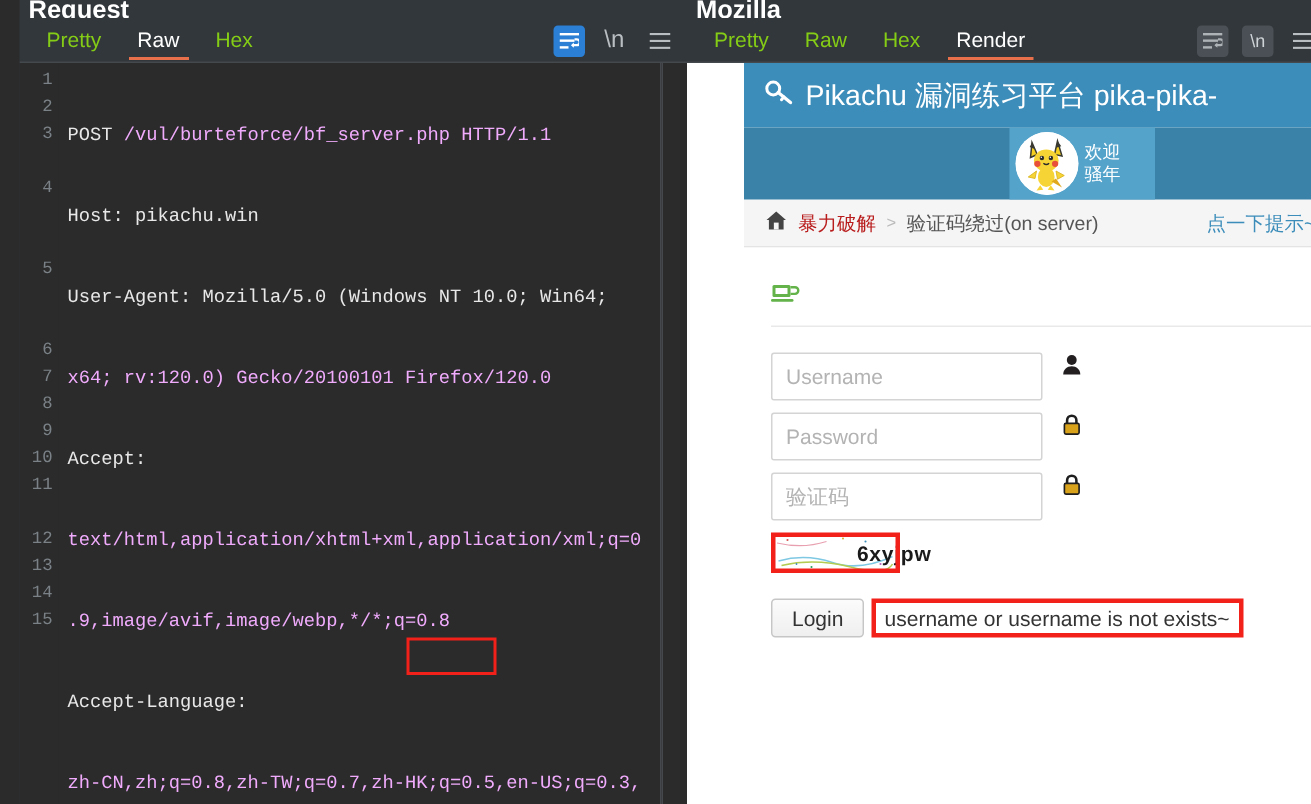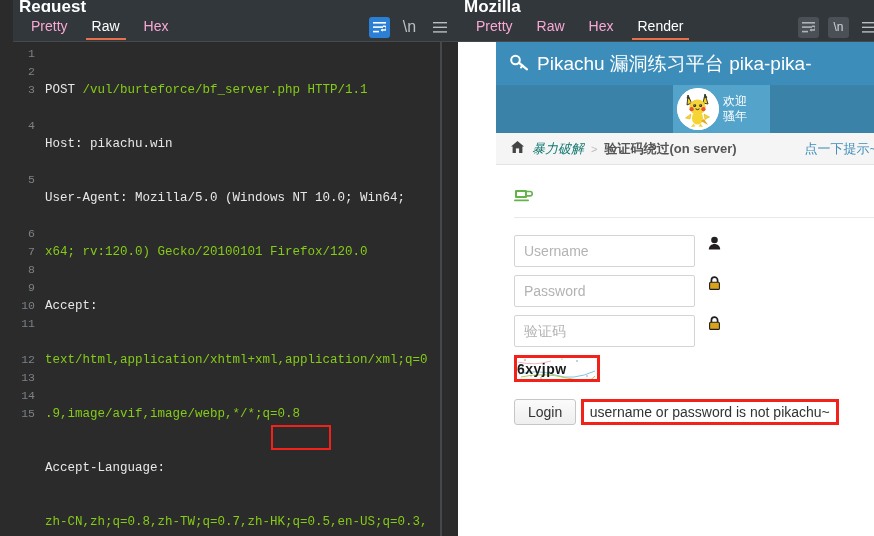--- a/index.html
+++ b/index.html
@@ -37,21 +37,21 @@
   .tabbar {
     height: 30px;
     display: flex;
     align-items: center;
     background: #32373b;
     position: relative;
     padding-left: 6px;
   }
   .tab {
     font-size: 14px;
-    color: #f9a8d4;
+    color: #84cc16;
     padding: 3px 12px 6px 12px;
     position: relative;
     cursor: pointer;
     white-space: nowrap;
   }
   .tab.active {
     color: #ffffff;
   }
   .tab.active::after {
     content: "";
@@ -119,21 +119,21 @@
     font-size: 12.5px;
     line-height: 18px;
     color: #d4d4d4;
     white-space: pre-wrap;
     word-break: break-all;
     position: relative;
     overflow: hidden;
   }
   .code .l { min-height: 18px; }
   .code .hdr { color: #e8e8e8; }
-  .code .val { color: #84cc16; }
+  .code .val { color: #f0abfc; }
   .code-scroll-edge {
     position: absolute;
     top: 0; bottom: 0;
     right: 17px;
     width: 1px;
     background: #45494d;
   }
   .req-scrollbar {
     position: absolute;
     top: 0; bottom: 0; right: 0;
@@ -220,23 +220,23 @@
     background: #f5f5f5;
     height: 32px;
     display: flex;
     align-items: center;
     padding: 0 10px 0 14px;
     font-size: 13px;
     color: #666;
     border-bottom: 1px solid #e4e4e4;
   }
   .bc-home { color: #555; margin-right: 7px; font-size: 15px; }
-  .bc-link { color: #0f766e; cursor: pointer; font-style: italic; }
+  .bc-link { color: #b91c1c; cursor: pointer; }
   .bc-sep { color: #bbb; margin: 0 7px; font-size: 11px; }
-  .bc-cur { color: #555; font-weight: bold; }
+  .bc-cur { color: #555; }
   .bc-spacer { flex: 1; }
   .bc-hint {
     color: #3c8dba;
     cursor: pointer;
     white-space: nowrap;
     overflow: hidden;
   }
   .form-body {
     background: #ffffff;
     padding: 22px 0 0 18px;
@@ -284,21 +284,21 @@
     height: 27px;
   }
   .captcha-img {
     position: absolute;
     left: 3px; top: 2px;
     width: 104px; height: 23px;
     background: #ffffff;
     overflow: hidden;
     display: flex;
     align-items: center;
-    justify-content: flex-start;
+    justify-content: flex-end;
   }
   .captcha-text {
     font-family: "Liberation Sans", sans-serif;
     font-size: 14px;
     font-weight: bold;
     color: #1a1a1a;
     letter-spacing: 0.5px;
     position: relative;
     z-index: 2;
   }
@@ -582,20 +582,20 @@
               <circle cx="14" cy="19" r="0.6" fill="#3c8dba"></circle>
             </svg>
             <span class="captcha-text">6xyjpw</span>
           </div>
           <div class="hl-box-captcha"></div>
         </div>
 
         <button class="login-btn">Login</button>
 
         <div class="err-wrap">
-          <div class="err-msg">username or password is not pikachu~</div>
+          <div class="err-msg">username or username is not exists~</div>
           <div class="hl-box-err"></div>
         </div>
 
       </div>
     </div>
   </div>
 </div>
 
 </body></html>

